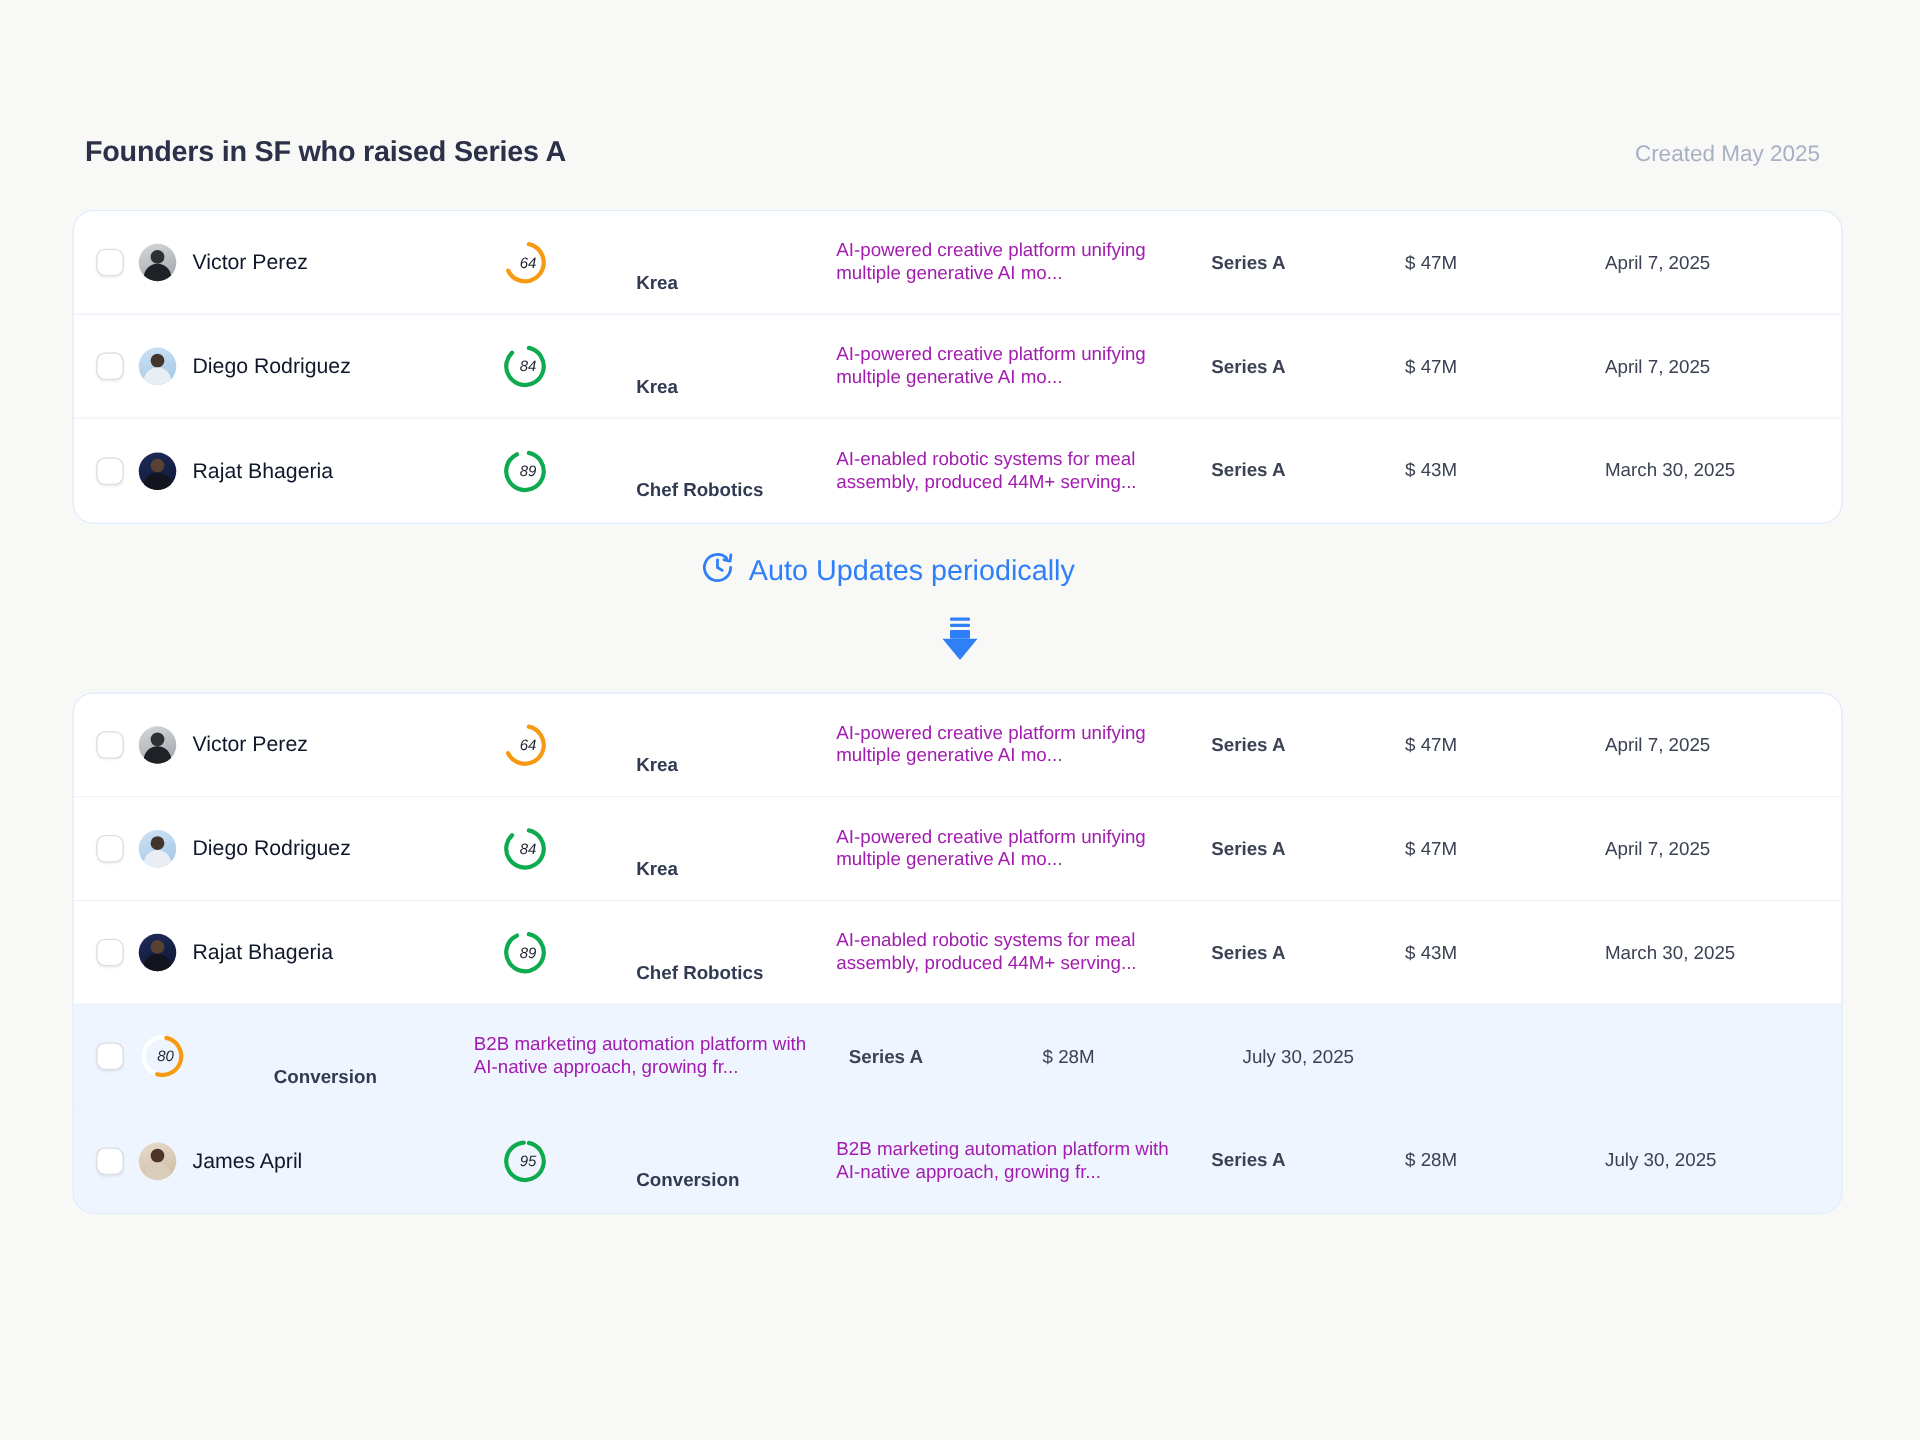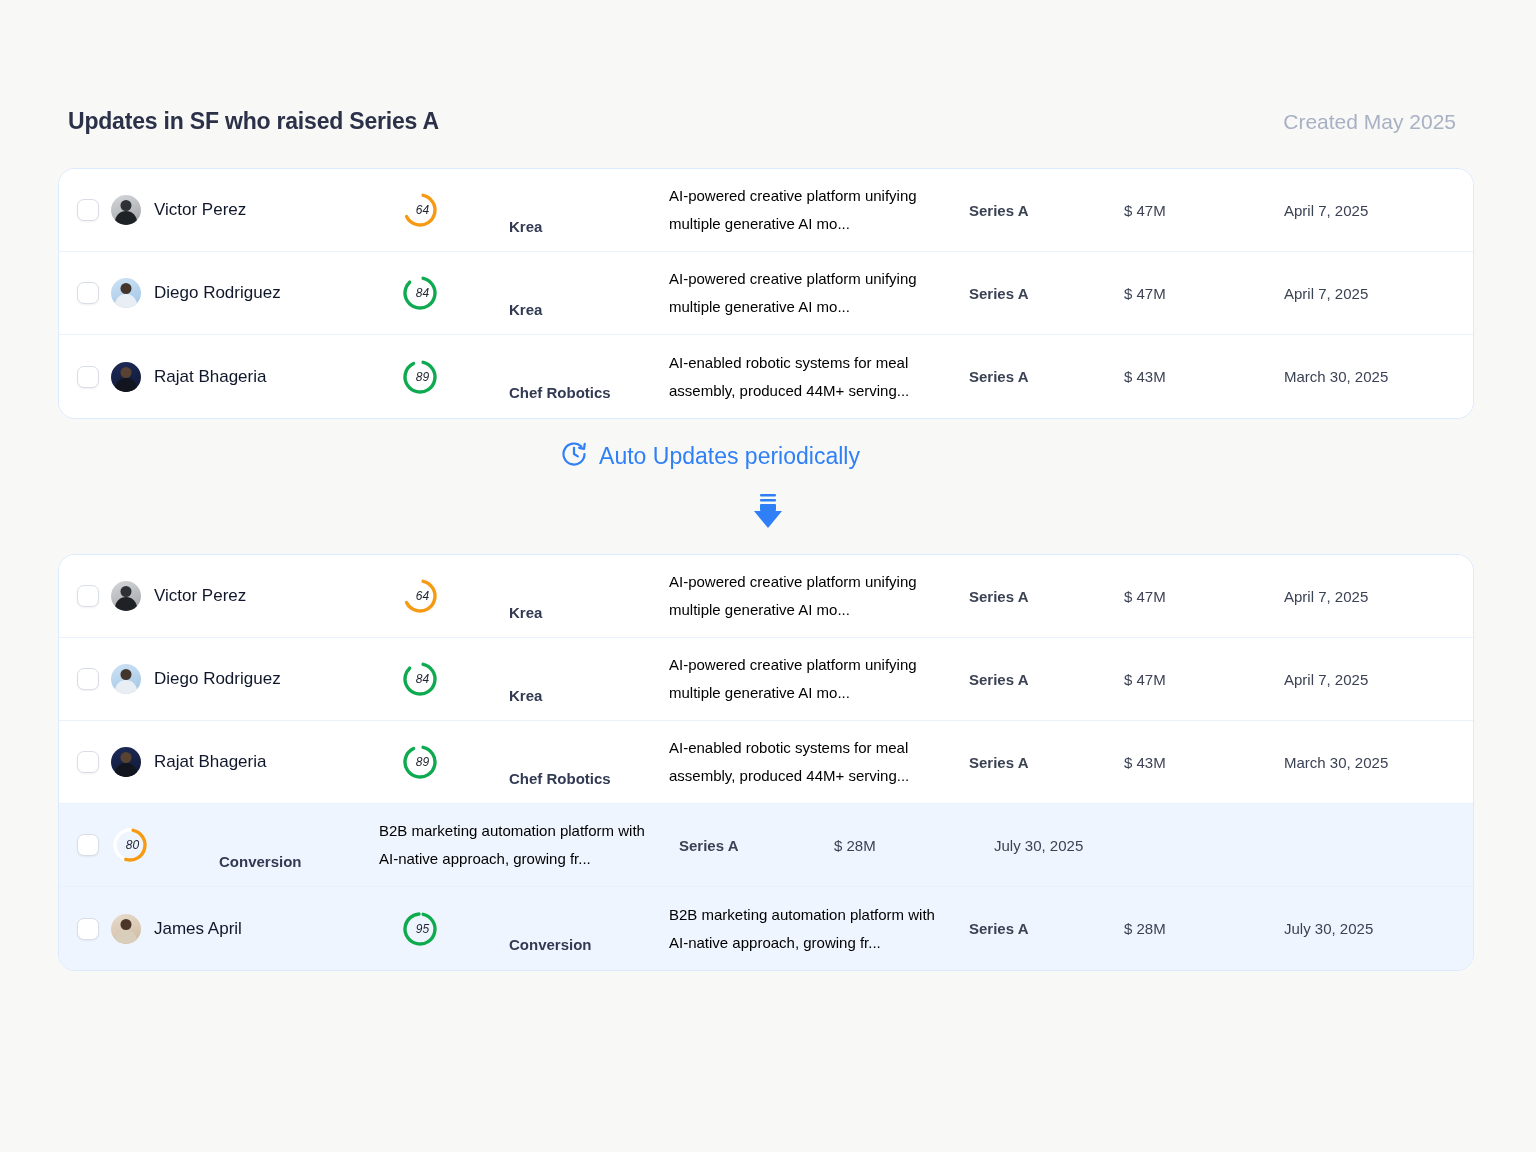--- a/index.html
+++ b/index.html
@@ -30,21 +30,21 @@
     align-items: baseline;
     justify-content: space-between;
   }
   .page-title {
     font-size: 23px;
     font-weight: bold;
     color: #2b3148;
     letter-spacing: -0.2px;
   }
   .created-label {
-    font-size: 21px;
+    font-size: 18px;
     color: #a8b0c4;
     font-weight: 400;
   }
 
   
   .card {
     position: absolute;
     left: 58px;
     width: 1416px;
     background: #ffffff;
@@ -160,22 +160,22 @@
 
   
   .company {
     font-size: 15px;
     color: #313a52;
     font-weight: 600;
     white-space: nowrap;
   }
   .desc {
     font-size: 15px;
-    color: #000000;
-    line-height: 28px;
+    color: #a21caf;
+    line-height: 18px;
     width: 278px;
   }
   .stage, .amount, .date {
     font-size: 15px;
     color: #3b4254;
     white-space: nowrap;
   }
 
   
   .auto-updates {
@@ -202,21 +202,21 @@
     display: flex;
     justify-content: center;
   }
 </style>
 </head>
 <body>
 
 <div class="page">
 
   <div class="header">
-    <div class="page-title">Updates in SF who raised Series A</div>
+    <div class="page-title">Founders in SF who raised Series A</div>
     <div class="created-label">Created May 2025</div>
   </div>
 
   <div class="card card-top" id="card-top">
   <div class="row">
     <div class="c-check">
       <div class="checkbox"></div>
     </div>
     <div class="c-person">
       <div class="avatar av-victor">

